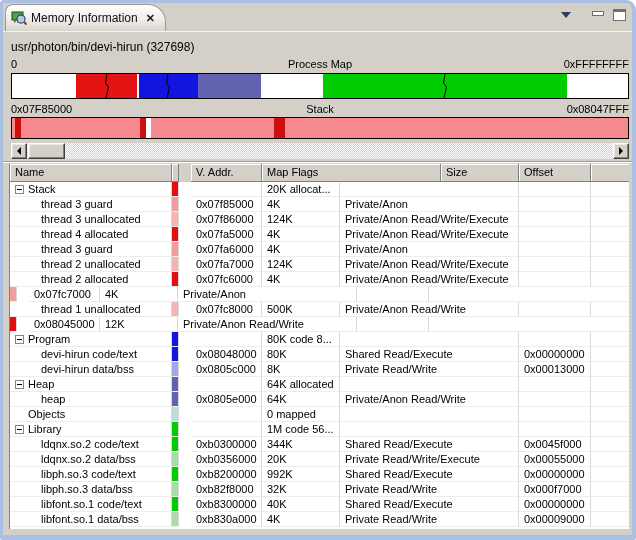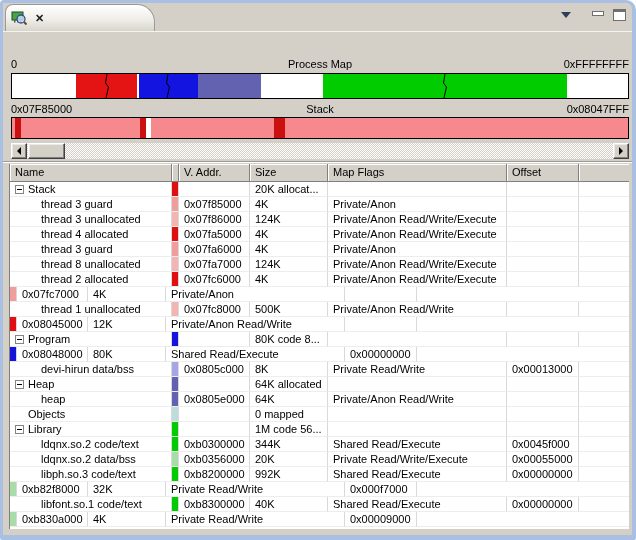--- a/index.html
+++ b/index.html
@@ -91,21 +91,21 @@
     border-right:1px solid #808080;border-bottom:1px solid #808080;
     box-shadow:inset 1px 1px 0 #ffffff;
   }
   .tbody{position:absolute;left:0;top:18px;right:0;bottom:0;background:#fff;overflow:hidden;}
   .trow{display:flex;height:15px;}
   .tcell{
     height:15px;font-size:11px;line-height:14px;color:#000;
     padding-left:5px;white-space:nowrap;overflow:hidden;
     border-right:1px solid #d9d9d9;border-bottom:1px solid #ededed;
   }
-  .c0{width:162px;} .c1{width:7px;padding:0;} .c2{width:71px;} .c3{width:78px;}
+  .c0{width:162px;} .c1{width:7px;padding:0;} .c2{width:71px;margin-left:12px;} .c3{width:78px;}
   .c4{width:179px;} .c5{width:72px;} .c6{flex:1;border-right:none;}
   .swatch{width:100%;height:100%;}
   .name-cell{display:flex;align-items:center;padding-left:0;}
   .ind-group{padding-left:5px;} .ind-top{padding-left:18px;} .ind-child{padding-left:31px;}
   .expander{
     width:9px;height:9px;border:1px solid #848484;background:#fff;
     display:inline-flex;align-items:center;justify-content:center;
     margin-right:4px;flex:0 0 auto;
   }
   .expander i{display:block;width:5px;height:1px;background:#000;}
@@ -121,31 +121,33 @@
       <span style="display:inline-flex;">
         <svg width="16" height="16" viewBox="0 0 16 16">
           <rect x="1" y="2" width="11" height="8" fill="#4aa34a" stroke="#1d4d1d"></rect>
           <rect x="3" y="10" width="1.5" height="2.5" fill="#555"></rect>
             <rect x="6" y="10" width="1.5" height="2.5" fill="#555"></rect>
             <rect x="9" y="10" width="1.5" height="2.5" fill="#555"></rect>
           <circle cx="10" cy="9" r="4" fill="#cfe0f8" fill-opacity="0.8" stroke="#2e4f93" stroke-width="1.3"></circle>
           <line x1="13" y1="12" x2="15.5" y2="14.5" stroke="#6b4a1e" stroke-width="2"></line>
         </svg>
       </span>
+      <span class="tabtitle">Memory Information</span>
       <span class="tabclose">✕</span>
     </div>
     <div class="controls">
       <span class="menu-chevron"></span>
       <span class="btn-min"></span>
       <span class="btn-max"></span>
     </div>
   </div>
 
   <div class="content">
 
+    <div class="proc-label">usr/photon/bin/devi-hirun (327698)</div>
 
     <div class="maprow row-pmap-labels">
       <span class="l">0</span>
       <span class="c">Process Map</span>
       <span class="r">0xFFFFFFFF</span>
     </div>
 
     <div class="pmap-bar" id="pmapBar">
         <div class="pmap-seg" style="left: 0%; width: 10.4%; background: rgb(255, 255, 255);"></div>
         <div class="pmap-seg" style="left: 10.4%; width: 9.9%; background: rgb(228, 20, 20);">
@@ -193,22 +195,22 @@
         </div>
     </div>
 
     <div class="sep"></div>
 
     <div class="table">
       <div class="thead" id="thead">
           <div class="hcell c0">Name</div>
           <div class="hcell c1"></div>
           <div class="hcell c2">V. Addr.</div>
+          <div class="hcell c4">Map Flags</div>
           <div class="hcell c3">Size</div>
-          <div class="hcell c4">Map Flags</div>
           <div class="hcell c5">Offset</div>
           <div class="hcell c6"></div>
         </div>
       <div class="tbody" id="tbody">
           <div class="trow">
             <div class="tcell c0 name-cell ind-group">
               <span class="expander">
                 <i></i>
               </span>
               <span class="rowlabel">Stack</span>
@@ -269,21 +271,21 @@
               <div class="swatch" style="background: rgb(239, 157, 157);"></div>
             </div>
             <div class="tcell c2">0x07fa6000</div>
             <div class="tcell c3">4K</div>
             <div class="tcell c4">Private/Anon</div>
             <div class="tcell c5"></div>
             <div class="tcell c6"></div>
           </div>
           <div class="trow">
             <div class="tcell c0 name-cell ind-child">
-              <span class="rowlabel">thread 8 unallocated</span>
+              <span class="rowlabel">thread 2 unallocated</span>
             </div>
             <div class="tcell c1">
               <div class="swatch" style="background: rgb(243, 180, 180);"></div>
             </div>
             <div class="tcell c2">0x07fa7000</div>
             <div class="tcell c3">124K</div>
             <div class="tcell c4">Private/Anon Read/Write/Execute</div>
             <div class="tcell c5"></div>
             <div class="tcell c6"></div>
           </div>
@@ -343,20 +345,23 @@
             <div class="tcell c1">
               <div class="swatch" style="background: rgb(20, 20, 221);"></div>
             </div>
             <div class="tcell c2"></div>
             <div class="tcell c3">80K code 8...</div>
             <div class="tcell c4"></div>
             <div class="tcell c5"></div>
             <div class="tcell c6"></div>
           </div>
           <div class="trow">
+            <div class="tcell c0 name-cell ind-child">
+              <span class="rowlabel">devi-hirun code/text</span>
+            </div>
             <div class="tcell c1">
               <div class="swatch" style="background: rgb(20, 20, 221);"></div>
             </div>
             <div class="tcell c2">0x08048000</div>
             <div class="tcell c3">80K</div>
             <div class="tcell c4">Shared Read/Execute</div>
             <div class="tcell c5">0x00000000</div>
             <div class="tcell c6"></div>
           </div>
           <div class="trow">
@@ -463,20 +468,23 @@
             <div class="tcell c1">
               <div class="swatch" style="background: rgb(0, 204, 0);"></div>
             </div>
             <div class="tcell c2">0xb8200000</div>
             <div class="tcell c3">992K</div>
             <div class="tcell c4">Shared Read/Execute</div>
             <div class="tcell c5">0x00000000</div>
             <div class="tcell c6"></div>
           </div>
           <div class="trow">
+            <div class="tcell c0 name-cell ind-child">
+              <span class="rowlabel">libph.so.3 data/bss</span>
+            </div>
             <div class="tcell c1">
               <div class="swatch" style="background: rgb(170, 220, 170);"></div>
             </div>
             <div class="tcell c2">0xb82f8000</div>
             <div class="tcell c3">32K</div>
             <div class="tcell c4">Private Read/Write</div>
             <div class="tcell c5">0x000f7000</div>
             <div class="tcell c6"></div>
           </div>
           <div class="trow">
@@ -486,20 +494,23 @@
             <div class="tcell c1">
               <div class="swatch" style="background: rgb(0, 204, 0);"></div>
             </div>
             <div class="tcell c2">0xb8300000</div>
             <div class="tcell c3">40K</div>
             <div class="tcell c4">Shared Read/Execute</div>
             <div class="tcell c5">0x00000000</div>
             <div class="tcell c6"></div>
           </div>
           <div class="trow">
+            <div class="tcell c0 name-cell ind-child">
+              <span class="rowlabel">libfont.so.1 data/bss</span>
+            </div>
             <div class="tcell c1">
               <div class="swatch" style="background: rgb(170, 220, 170);"></div>
             </div>
             <div class="tcell c2">0xb830a000</div>
             <div class="tcell c3">4K</div>
             <div class="tcell c4">Private Read/Write</div>
             <div class="tcell c5">0x00009000</div>
             <div class="tcell c6"></div>
           </div>
         </div>

